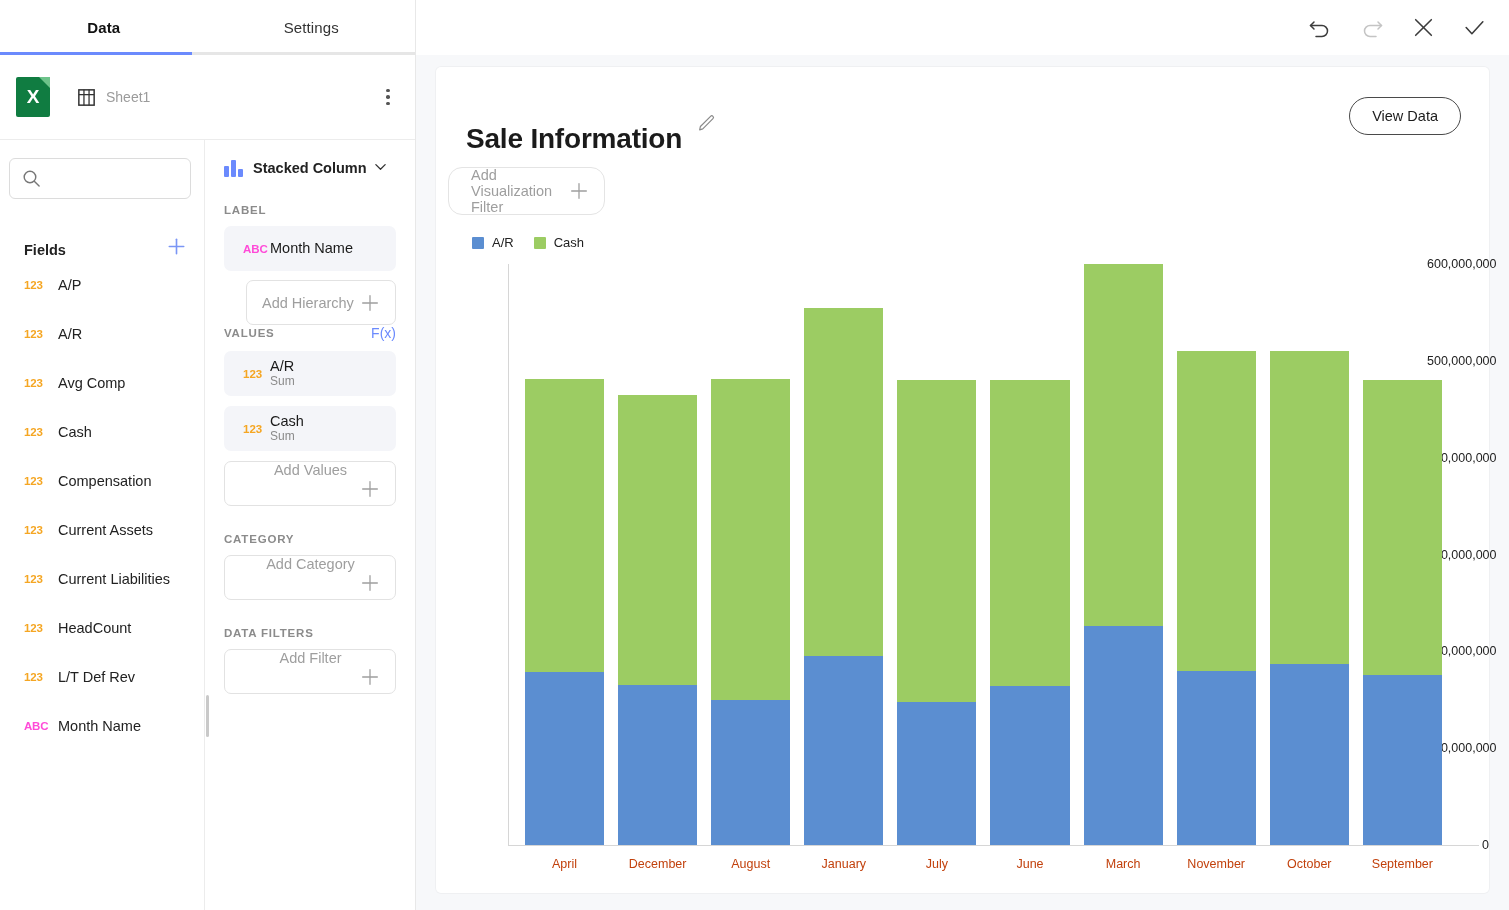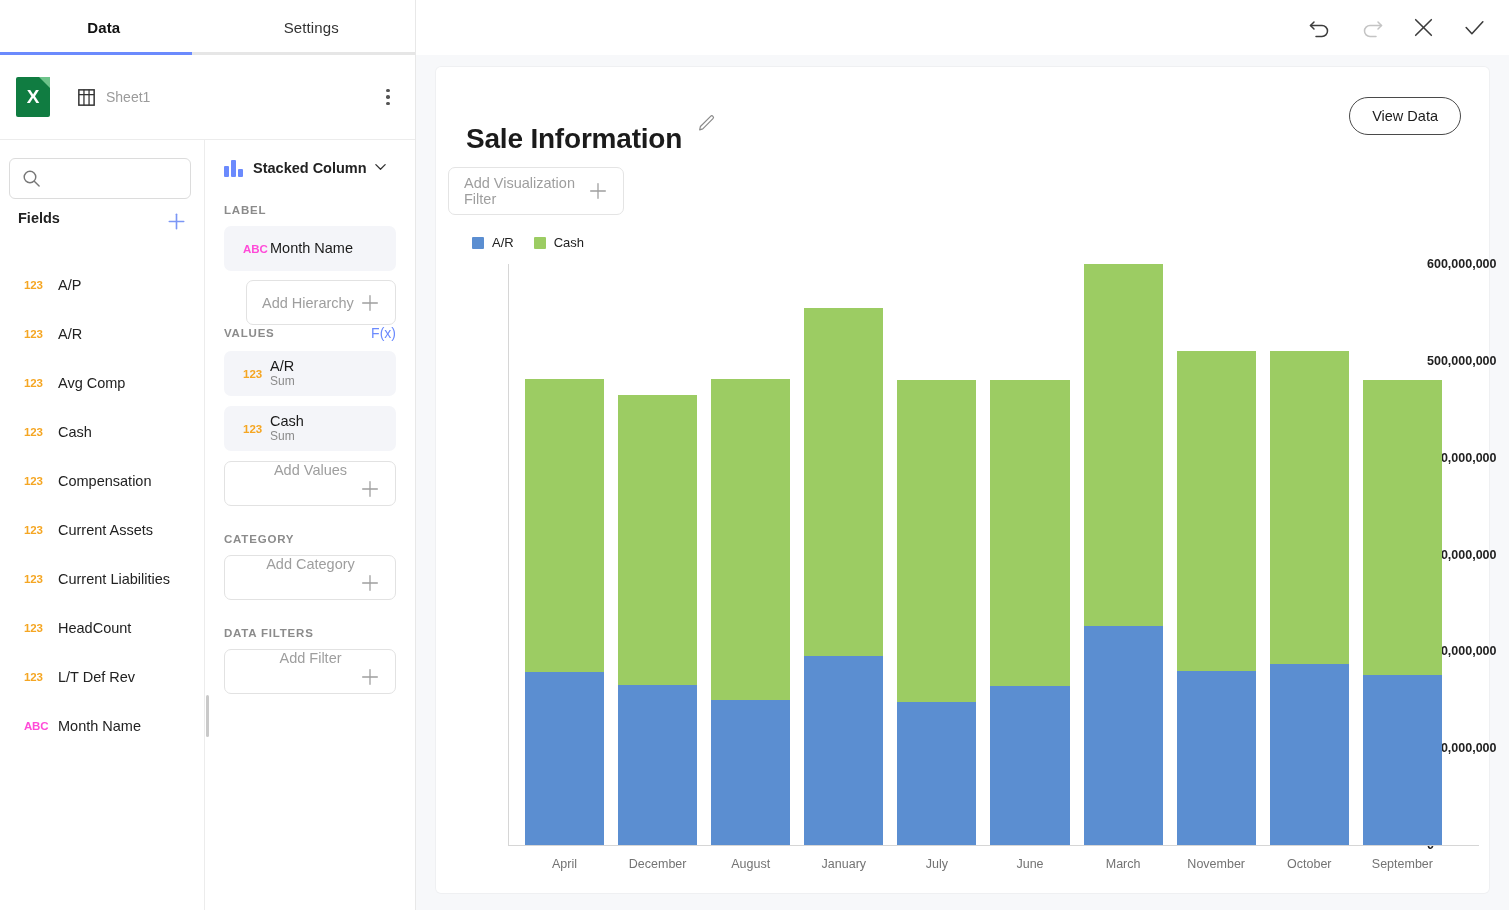--- a/index.html
+++ b/index.html
@@ -59,21 +59,21 @@
   .panel-split { display: flex; flex: 1; min-height: 0; }
 
   
   #fields-col { width: 205px; flex: 0 0 205px; border-right: 1px solid #ececec; padding: 0; }
   .search-box {
     margin: 18px 13px 0 9px; height: 41px; border: 1px solid #dcdcdc; border-radius: 6px;
     display: flex; align-items: center; padding: 0 12px;
   }
   .search-box svg { opacity: .75; }
   .fields-head {
-    display: flex; align-items: flex-start; padding: 0 16px 0 18px; height: 48px; margin-top: 11px; gap: 40px;
+    display: flex; align-items: flex-end; padding: 0 16px 0 24px; height: 48px; margin-top: 11px; gap: 40px;
   }
   .fields-head .label { font-size: 14.5px; font-weight: bold; color: #222; }
   .plus-blue { margin-left: auto; color: #7b96f5; cursor: pointer; line-height: 0; }
   .field-list { padding-top: 2px; }
   .field-item { display: flex; align-items: center; height: 49px; padding-left: 24px; cursor: pointer; }
   .ftype { font-size: 11.5px; font-weight: bold; width: 26px; flex: 0 0 26px; letter-spacing: -.2px;}
   .ftype.num { color: #f5a623; }
   .ftype.abc { color: #ff4bd8; }
   .fname { font-size: 14.5px; color: #222; margin-left: 8px; }
 
@@ -126,44 +126,44 @@
   .viz-title-row { display: flex; align-items: center; padding: 24px 0 0 30px; }
   .viz-title { font-size: 28px; font-weight: bold; color: #1b1b1b; letter-spacing: -.2px; margin-top: 32px; }
   .pencil { margin-left: 14px; cursor: pointer; line-height: 0; }
   .view-data-btn {
     position: absolute; right: 28px; top: 30px; height: 38px; padding: 0 22px;
     border: 1px solid #4a4a4a; border-radius: 19px; background: #fff;
     font-size: 14.5px; color: #1b1b1b; cursor: pointer;
     display: flex; align-items: center;
   }
   .viz-filter {
-    margin: 12px 0 0 12px; width: 176px; height: 48px; border: 1px solid #e4e4e4;
-    border-radius: 7px; display: flex; align-items: center; padding: 0 14px 0 15px; cursor: pointer;
+    margin: 12px 0 0 12px; width: 157px; height: 48px; border: 1px solid #e4e4e4;
+    border-radius: 14px; display: flex; align-items: center; padding: 0 14px 0 22px; cursor: pointer;
   }
   .viz-filter .vf-label { font-size: 14.5px; color: #9e9e9e; }
   .viz-filter .vf-plus { margin-left: auto; color: #9e9e9e; line-height: 0; }
 
   .legend { display: flex; gap: 20px; padding-left: 36px; margin-top: 20px; }
   .legend-item { display: flex; align-items: center; gap: 8px; cursor: pointer; }
   .legend-swatch { width: 12px; height: 12px; border-radius: 1px; display: block; }
   .legend-label { font-size: 13px; color: #222; }
 
   
   .plot-area { position: relative; height: 620px; margin-top: 6px; }
   .y-tick {
-    position: absolute; right: 0; width: 100%; 
-    font-size: 12.5px; color: #222; transform: translateY(-50%); font-weight: bold;
+    position: absolute; right: 0; width: 100%; text-align: right;
+    font-size: 12.5px; color: #222; transform: translateY(-50%);
   }
   .axis-line { position: absolute; background: #d6d6d6; }
   .bars { position: absolute; display: flex; align-items: flex-end; }
   .bar-col { position: relative; height: 100%; display: flex; flex-direction: column; justify-content: flex-end; }
   .seg { width: 100%; display: block; }
   .x-label {
     position: absolute; bottom: -26px; left: 0; width: 100%; text-align: center;
-    font-size: 12.5px; color: #737373;
+    font-size: 12.5px; color: #c2410c;
   }
 </style>
 </head>
 <body>
 
 <div id="app">
 
   <div id="left-panel">
 
     <div class="tabs">

